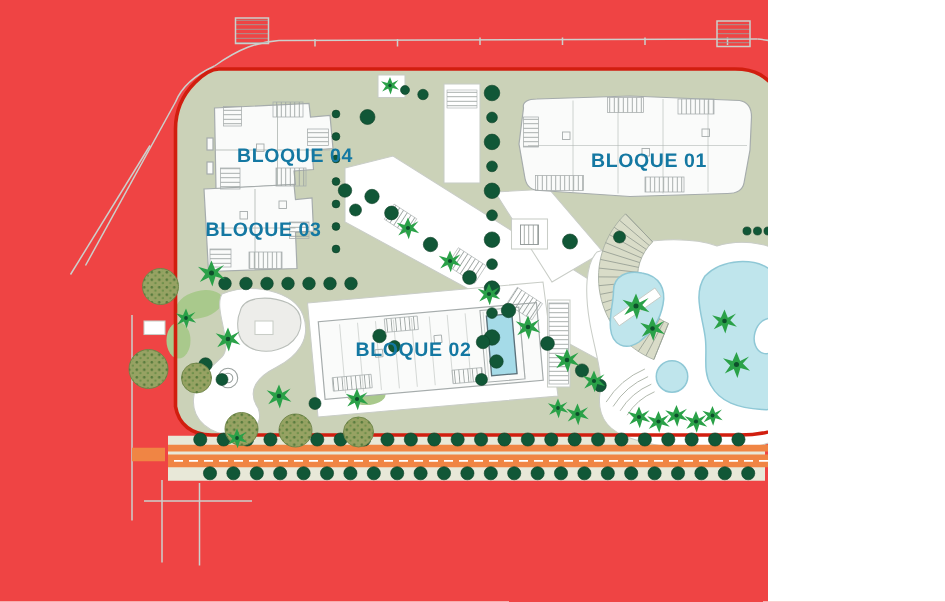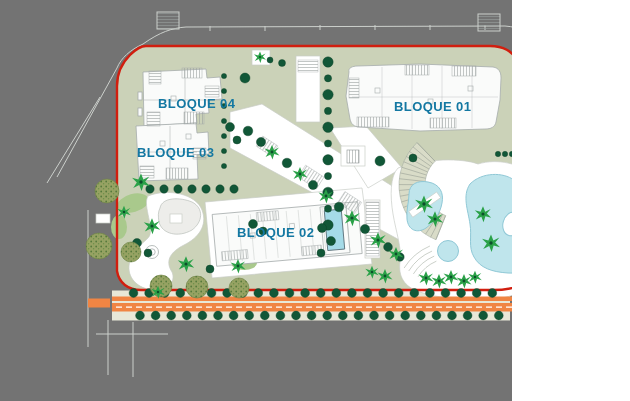--- a/index.html
+++ b/index.html
@@ -1,16 +1,16 @@
 <!DOCTYPE html>
 <html><head>
 <meta charset="utf-8">
 <style>
   html,body{margin:0;padding:0;background:#ffffff;}
-  .stage{width:512px;height:401px;position:relative;margin:0;background:#737373;overflow:hidden;}
+  .stage{width:512px;height:401px;position:relative;margin:0;background:#ef4444;overflow:hidden;}
   svg{display:block;}
   .bld{fill:#fafbfa;stroke:#a6acac;stroke-width:.8;}
   .walk{fill:#ffffff;stroke:#c9cdc7;stroke-width:.7;}
   .thin{stroke:#b0b6b3;stroke-width:.55;fill:none;}
   .faint{stroke:#ccd0cc;stroke-width:1;fill:none;}
   .sq{fill:none;stroke:#a6acac;stroke-width:.6;}
   .lbl{font-family:"Liberation Sans",sans-serif;font-weight:700;font-size:13px;letter-spacing:.4px;}
 </style>
 </head>
 <body>

